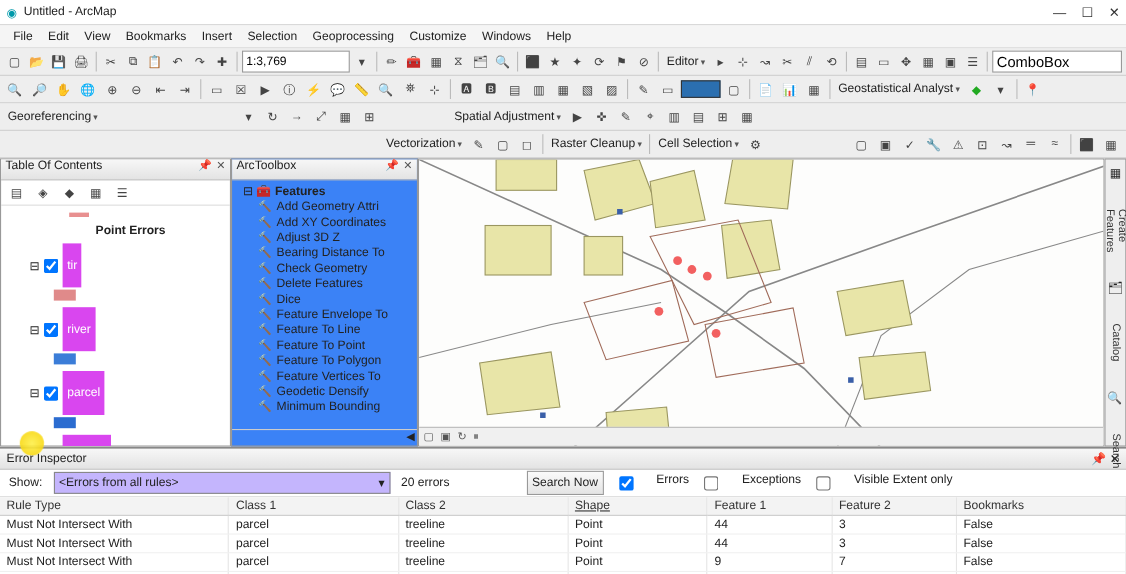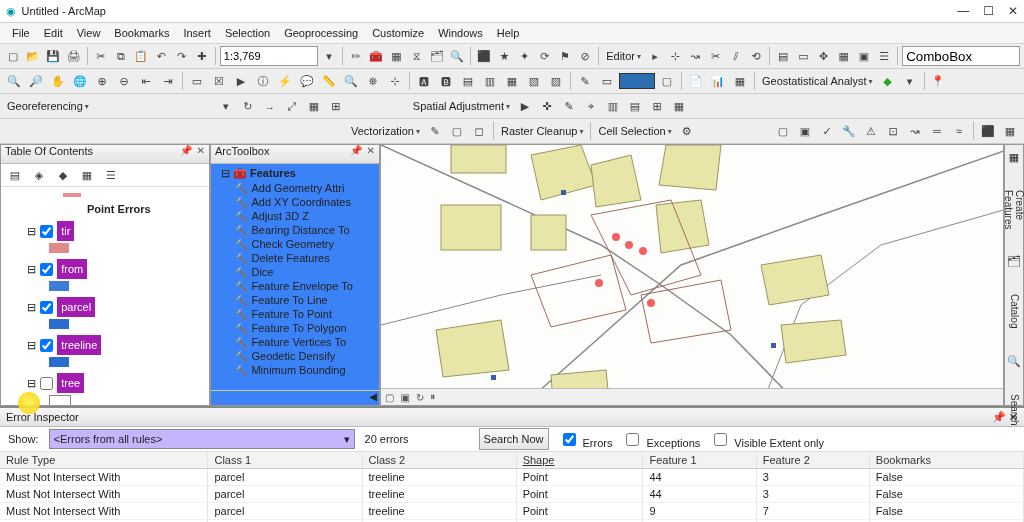--- a/index.html
+++ b/index.html
@@ -18,37 +18,37 @@
   .row2{display:flex}
   .row3{display:flex}
   .content{display:flex;height:262px;position:relative}
   .toc{width:208px;background:#fff;border:1px solid #999;display:flex;flex-direction:column}
   .panel-hdr{height:18px;background:linear-gradient(#f7f7f7,#e3e3e3);border-bottom:1px solid #bbb;display:flex;align-items:flex-start;justify-content:space-between;padding:0 4px;font-size:11px}
   .panel-hdr .x{display:flex;gap:4px;font-size:10px;color:#555}
   .toc-tb{height:22px;display:flex;align-items:center;gap:4px;padding:0 4px;border-bottom:1px solid #ddd}
   .toc-body{flex:1;padding:6px;overflow:auto}
   .lyr{display:flex;align-items:center;gap:4px;margin:6px 0 2px 20px}
   .lyr input{margin:0}
-  .lyr .nm{background:#a21caf;color:#fff;padding:4px 4px}
+  .lyr .nm{background:#d946ef;color:#fff;padding:14px 4px}
   .swatch{width:20px;height:10px;margin-left:42px}
   .arctoolbox{width:168px;background:#3b82f6;border:1px solid #999;display:flex;flex-direction:column}
   .tool-list{flex:1;overflow:auto;padding:2px}
   .tool-item{display:flex;align-items:center;gap:4px;padding:1px 2px 1px 22px;white-space:nowrap}
   .tool-item::before{content:"🔨";font-size:10px;color:#b58b3d;filter:grayscale(30%)}
   .map{flex:1;background:#fdfdfc;border:1px solid #999;position:relative;overflow:hidden}
   .map svg{position:absolute;top:0;left:0}
   .map-footer{position:absolute;bottom:0;left:0;height:16px;background:#f0f0f0;border-top:1px solid #bbb;width:100%;display:flex;align-items:center;gap:6px;padding:0 4px;font-size:10px;color:#555}
   .rtabs{width:18px;background:#eee;border:1px solid #999;display:flex;flex-direction:column;align-items:center;padding-top:6px;gap:24px}
   .rtab{writing-mode:vertical-rl;font-size:10px;color:#333;padding:2px 0}
   .inspector{border-top:2px solid #888;background:#fff;height:130px;display:flex;flex-direction:column}
   .insp-hdr{height:18px;background:linear-gradient(#f7f7f7,#e3e3e3);display:flex;align-items:center;justify-content:space-between;padding:0 6px;border-bottom:1px solid #bbb}
   .insp-row{height:24px;display:flex;align-items:center;gap:10px;padding:0 8px;border-bottom:1px solid #ddd}
   .insp-sel{width:296px;height:18px;border:1px solid #888;background:#c4b5fd;padding:0 4px;display:flex;align-items:center;justify-content:space-between}
   .btn{height:20px;padding:0 4px;border:1px solid #999;background:linear-gradient(#fafafa,#e4e4e4);display:inline-flex;align-items:center}
-  .chk{display:inline-flex;align-items:flex-end;gap:4px}
+  .chk{display:inline-flex;align-items:flex-start;gap:18px}
   .tbl{flex:1;overflow:auto}
   .tbl table{width:100%;border-collapse:collapse}
   .tbl th,.tbl td{text-align:left;padding:2px 6px;font-size:11px;border-right:1px solid #e5e5e5}
   .tbl th{background:#f3f3f3;border-bottom:1px solid #ccc;font-weight:normal;color:#333}
   .tbl td{border-bottom:1px solid #f0f0f0;color:#222}
   .hl{width:22px;height:22px;border-radius:50%;background:radial-gradient(#fff04a,#f7d100);position:absolute;left:18px;top:392px;z-index:99;pointer-events:none;opacity:.9}
   .pin{color:#d22}
   .colorbox{width:34px;height:14px;background:#2b6fb0;border:1px solid #333}
   .geo{color:#09a}
 </style>
@@ -252,21 +252,21 @@
     </div>
     <div class="toc-body">
       <div class="swatch" style="background:#e89090;height:4px;width:18px;margin-left:56px"></div>
       <div style="margin:6px 0 6px 80px;font-weight:bold">Point Errors</div>
       <div id="layers">
           <div>
             <div class="lyr">⊟ <input type="checkbox" checked="" style=""> <span class="nm">tir</span></div>
             <div class="swatch" style="background:#e08a8a;"></div>
           </div>
           <div>
-            <div class="lyr">⊟ <input type="checkbox" checked="" style=""> <span class="nm">from</span></div>
+            <div class="lyr">⊟ <input type="checkbox" checked="" style=""> <span class="nm">river</span></div>
             <div class="swatch" style="background:#3b7dd8;"></div>
           </div>
           <div>
             <div class="lyr">⊟ <input type="checkbox" checked="" style=""> <span class="nm">parcel</span></div>
             <div class="swatch" style="background:#2b6cd0;"></div>
           </div>
           <div>
             <div class="lyr">⊟ <input type="checkbox" checked="" style=""> <span class="nm">treeline</span></div>
             <div class="swatch" style="background:#2b6cd0;"></div>
           </div>

